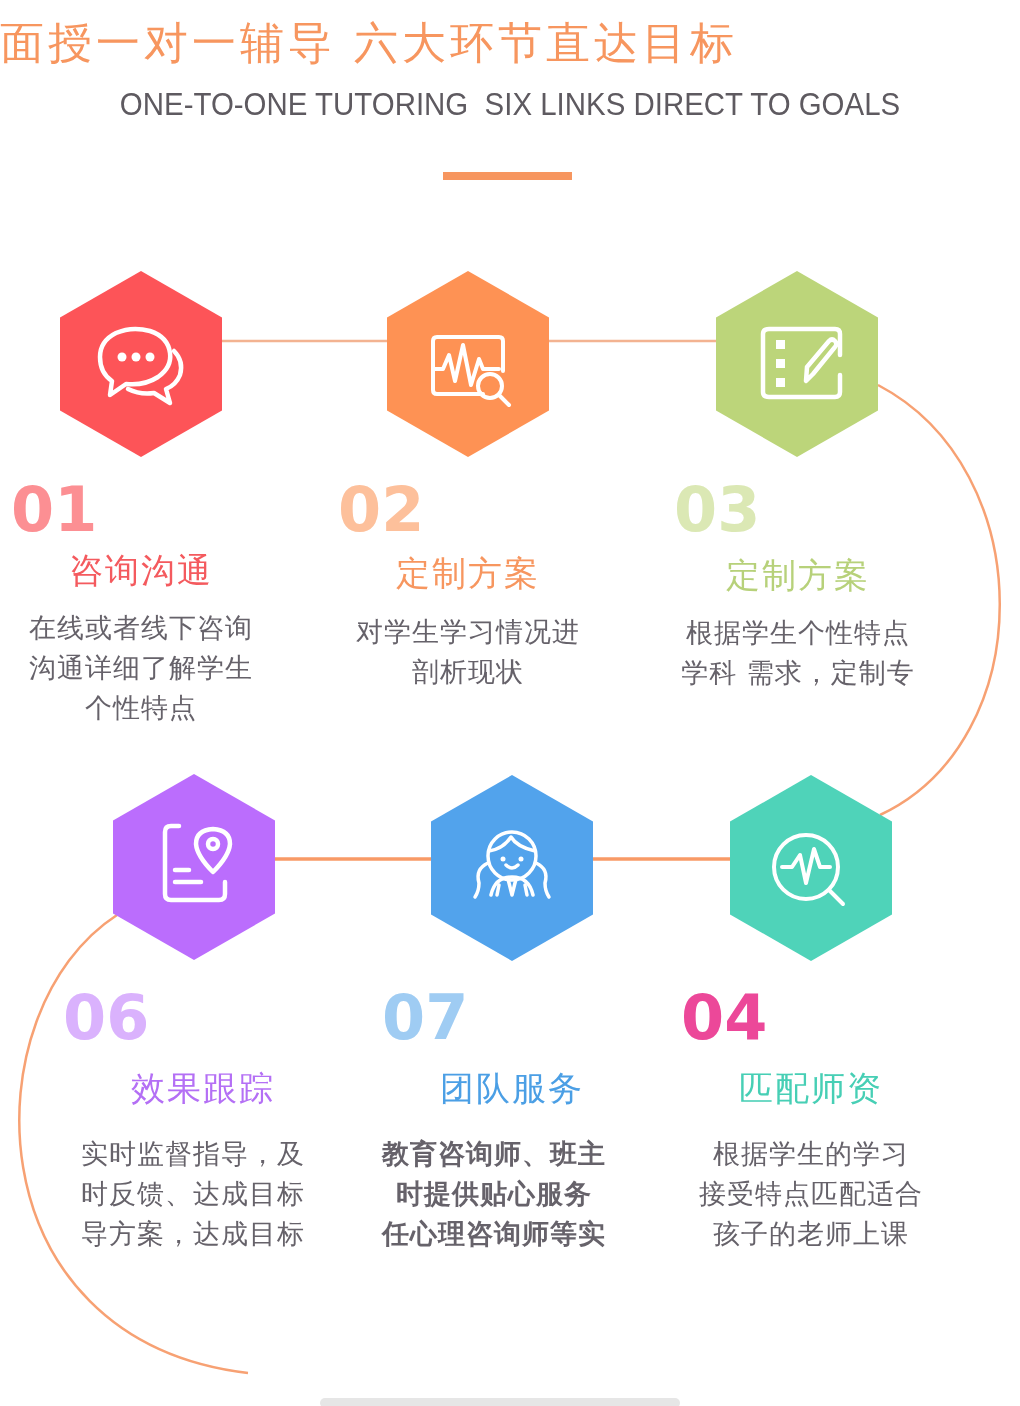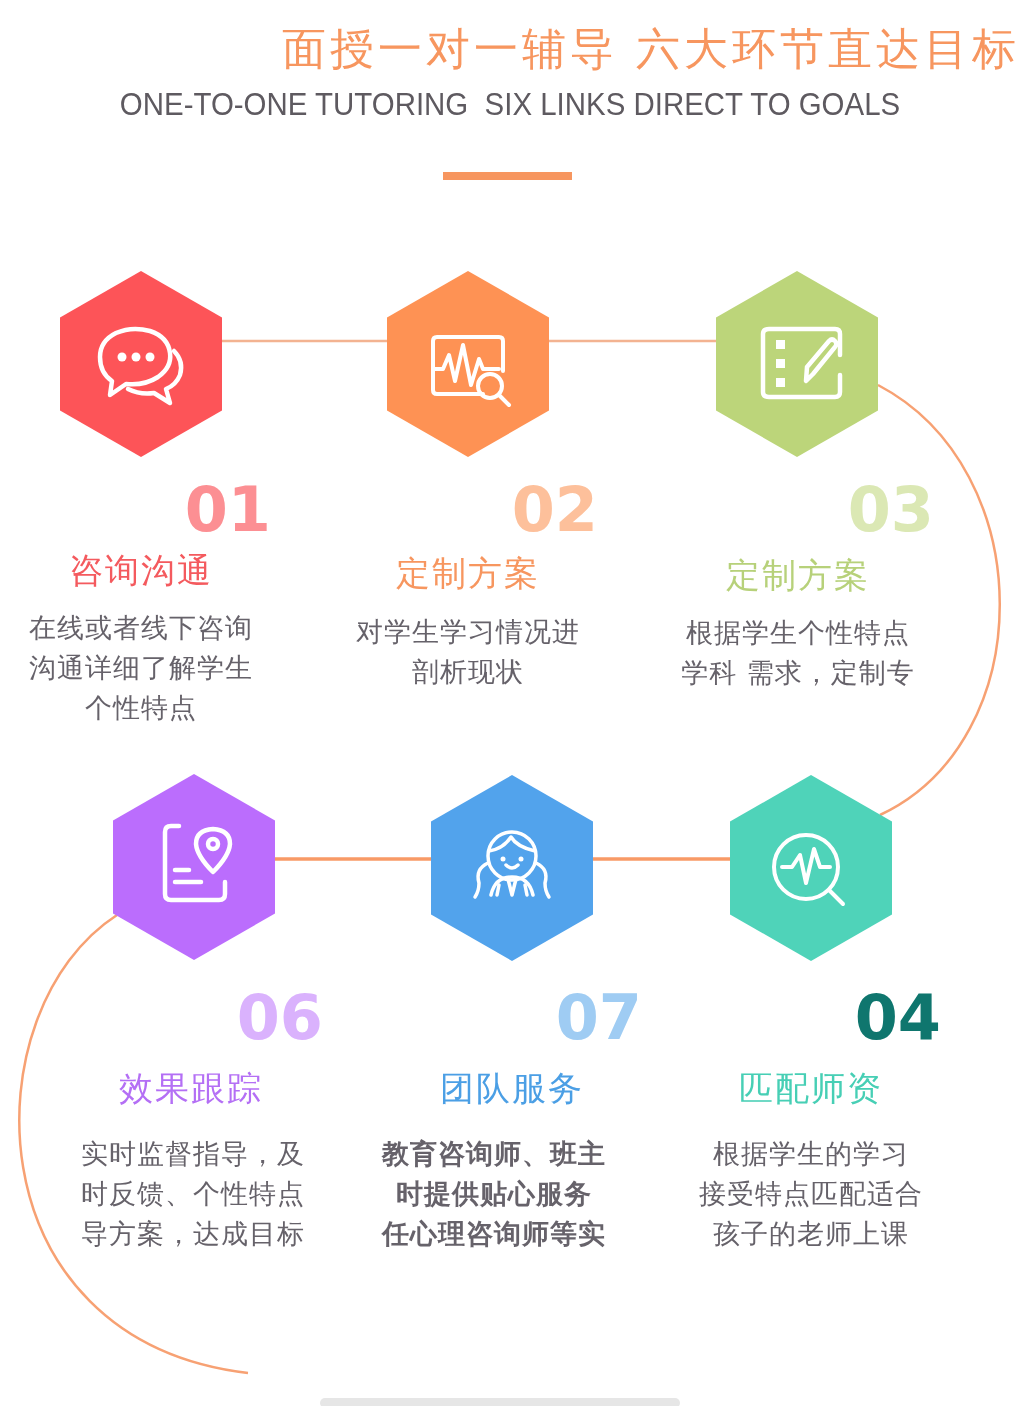--- a/index.html
+++ b/index.html
@@ -1,29 +1,29 @@
 <!DOCTYPE html>
 <html><head>
 <meta charset="utf-8">
 <style>
   html, body { margin:0; padding:0; background:#ffffff; }
   body { width:1020px; height:1406px; position:relative; overflow:hidden;
          font-family:"DejaVu Sans", "Liberation Sans", sans-serif; }
   .abs { position:absolute; }
-  .title-cn { left:0; width:1020px; top:20px; text-align:right; font-size:44px; letter-spacing:4px;
+  .title-cn { left:0; width:1020px; top:14px; text-align:left; font-size:44px; letter-spacing:4px;
               color:#f7965f; font-weight:normal; white-space:nowrap; }
   .title-en { left:0; width:1020px; top:86px; text-align:center; font-size:32px; color:#5e5a60;
               font-family:"Liberation Sans", sans-serif; white-space:pre; letter-spacing:0px;
               transform:scaleX(0.92); }
   .divider { left:443px; top:172px; width:129px; height:8px; background:#f7965f; }
   svg.lines { position:absolute; left:0; top:0; }
   .hex { position:absolute; width:162px; height:186px;
          clip-path:polygon(50% 0%, 100% 25%, 100% 75%, 50% 100%, 0% 75%, 0% 25%); }
   .hex svg { position:absolute; left:0; top:0; width:162px; height:186px; }
-  .num { position:absolute; width:260px; text-align:right; font-size:62px; font-weight:bold;
+  .num { position:absolute; width:260px; text-align:left; font-size:62px; font-weight:bold;
          font-family:"DejaVu Sans", sans-serif; line-height:64px; }
   .step-title { position:absolute; width:300px; text-align:center; font-size:34px; line-height:40px; letter-spacing:2px; }
   .desc { position:absolute; width:300px; text-align:center; font-size:27px; line-height:40px; color:#66626a; letter-spacing:1px; }
   .desc div { white-space:nowrap; }
   .scrollbar { left:320px; top:1398px; width:360px; height:10px; border-radius:5px; background:#e6e6e6; }
 </style>
 </head>
 <body>
 
 <div class="abs title-cn">面授一对一辅导 六大环节直达目标</div>
@@ -102,24 +102,24 @@
     <g fill="none" stroke="#fff" stroke-width="4.5" stroke-linejoin="round" stroke-linecap="round">
       <path d="M66 52 L58 52 Q52 52 52 58 L52 120 Q52 126 58 126 L106 126 Q112 126 112 120 L112 108"></path>
       <path d="M100 98 Q84 82 83 70 Q83 56 100 55 Q117 56 117 70 Q116 82 100 98 Z"></path>
       <circle cx="100" cy="70" r="5"></circle>
       <path d="M62 96 L76 96"></path>
       <path d="M62 108 L88 108"></path>
     </g>
   </svg>
 </div>
 <div class="num" style="left: 63px; top: 986px; color: rgb(218, 178, 253);">06</div>
-<div class="step-title" style="left: 41px; top: 1068px; color: rgb(180, 111, 245);">效果跟踪</div>
+<div class="step-title" style="left: 53px; top: 1068px; color: rgb(180, 111, 245);">效果跟踪</div>
 <div class="desc" style="left:43px;top:1134px;">
   <div>实时监督指导，及</div>
-  <div>时反馈、个性特点</div>
+  <div>时反馈、达成目标</div>
   <div>导方案，达成目标</div>
 </div>
 
 <div class="hex" style="left:431px;top:775px;background:#52a3ec;">
   <svg viewBox="0 0 162 186">
     <g fill="none" stroke="#fff" stroke-width="3.5" stroke-linejoin="round" stroke-linecap="round">
       <circle cx="81" cy="81" r="24"></circle>
       <path d="M58 76 Q72 74 80 62 Q86 72 104 76"></path>
       <path d="M75 90 Q81 96 87 90"></path>
       <path d="M60 120 Q64 102 81 102 Q98 102 102 120"></path>
@@ -145,21 +145,21 @@
 
 <div class="hex" style="left:730px;top:775px;background:#4fd3b9;">
   <svg viewBox="0 0 162 186">
     <g fill="none" stroke="#fff" stroke-width="4" stroke-linejoin="round" stroke-linecap="round">
       <circle cx="76" cy="92" r="32"></circle>
       <path d="M99 115 L113 129"></path>
       <path d="M52 92 L62 92 L70 80 L76 108 L84 74 L90 92 L100 92"></path>
     </g>
   </svg>
 </div>
-<div class="num" style="left: 681px; top: 986px; color: #0f766e;">04</div>
+<div class="num" style="left: 681px; top: 986px; color: #ec4899;">04</div>
 <div class="step-title" style="left: 661px; top: 1068px; color: rgb(71, 207, 181);">匹配师资</div>
 <div class="desc" style="left:661px;top:1134px;">
   <div>根据学生的学习</div>
   <div>接受特点匹配适合</div>
   <div>孩子的老师上课</div>
 </div>
 
 <div class="abs scrollbar"></div>
 
 </body></html>

